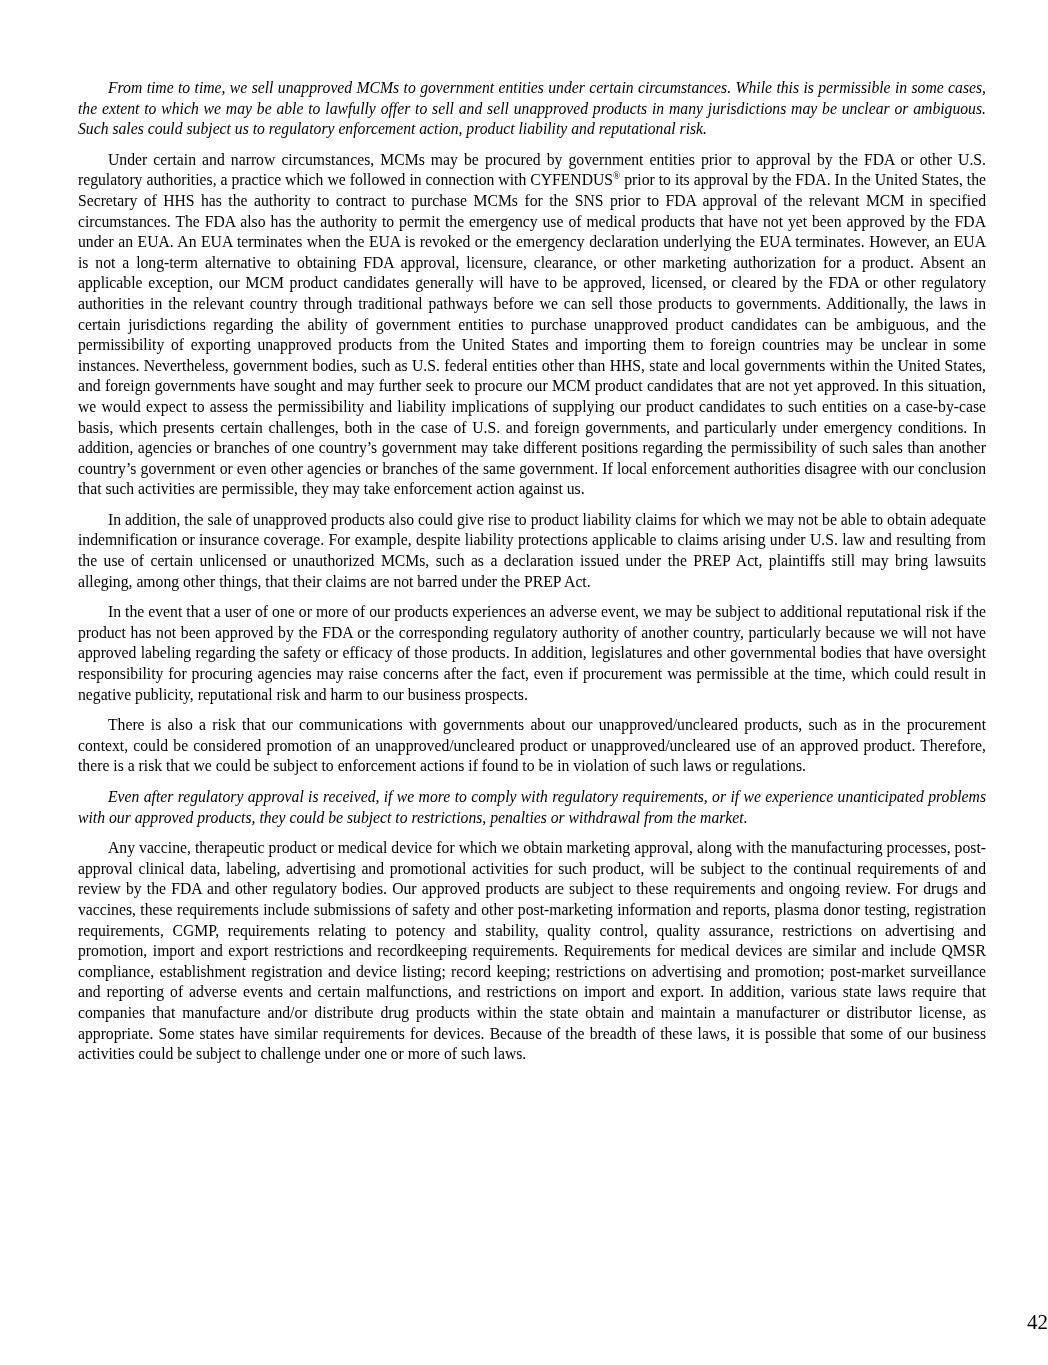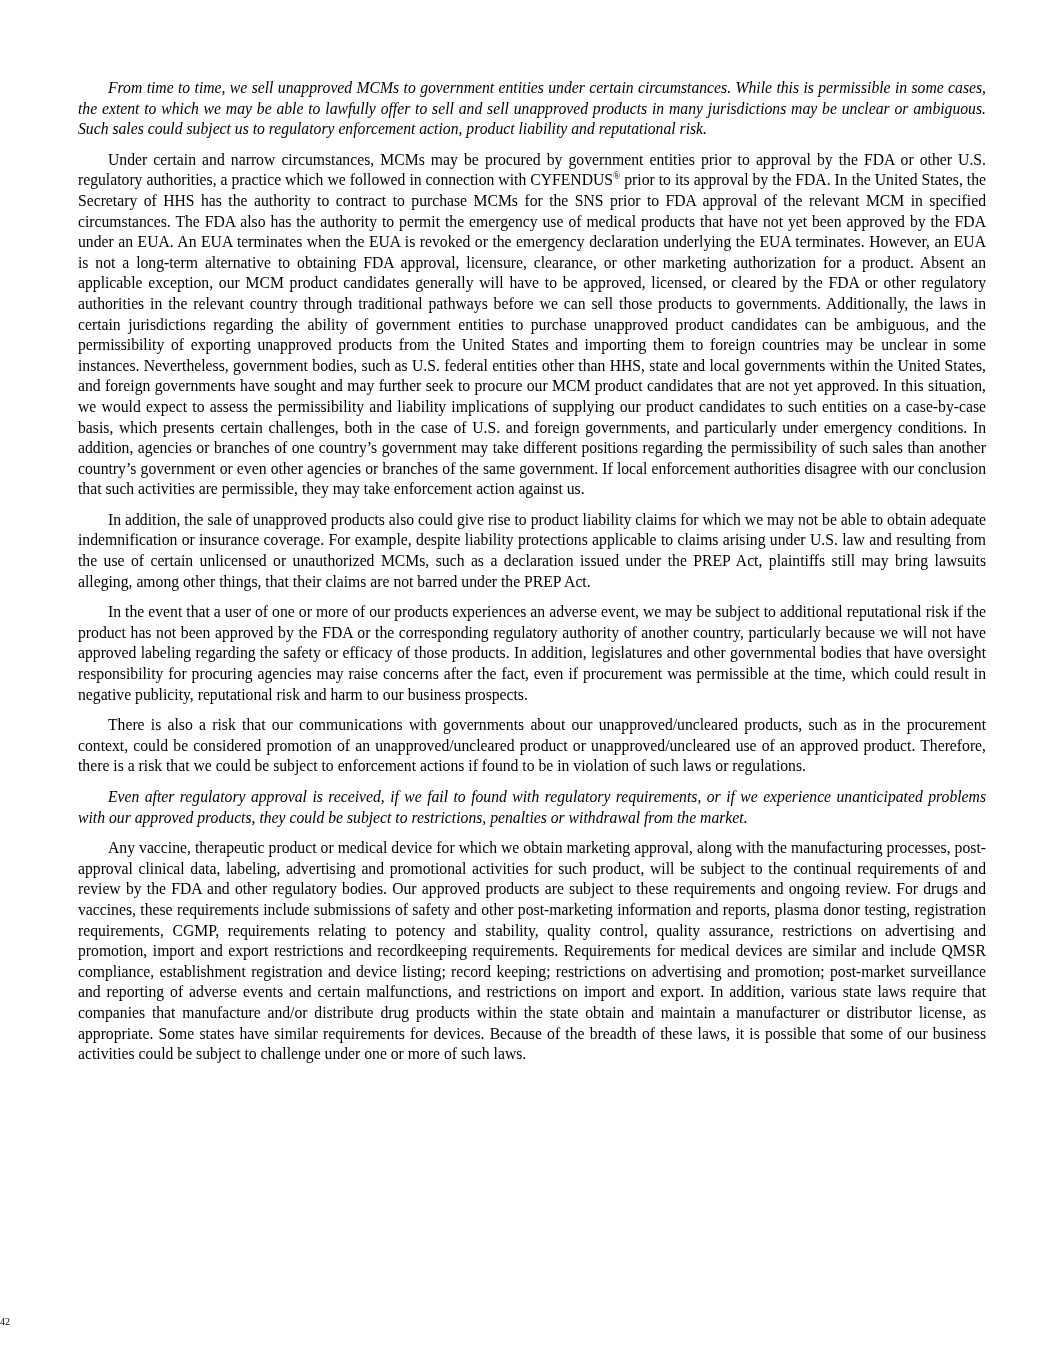--- a/index.html
+++ b/index.html
@@ -33,41 +33,41 @@
   sup.reg {
     font-size: 9.5px;
     line-height: 0;
     vertical-align: super;
   }
   .page-number {
     position: absolute;
     bottom: 32px;
     left: 0;
     width: 100%;
-    text-align: left;
-    font-size: 10px;
+    text-align: right;
+    font-size: 21px;
     color: #000000;
   }
 </style>
 </head>
 <body>
 
 <div class="page">
   <div class="content">
 
     <p class="para italic">From time to time, we sell unapproved MCMs to government entities under certain circumstances. While this is permissible in some cases, the extent to which we may be able to lawfully offer to sell and sell unapproved products in many jurisdictions may be unclear or ambiguous. Such sales could subject us to regulatory enforcement action, product liability and reputational risk.</p>
 
     <p class="para"><span>Under certain and narrow circumstances, MCMs may be procured by government entities prior to approval by the FDA or other U.S. regulatory authorities, a practice which we followed in connection with CYFENDUS</span><sup class="reg">®</sup><span> prior to its approval by the FDA. In the United States, the Secretary of HHS has the authority to contract to purchase MCMs for the SNS prior to FDA approval of the relevant MCM in specified circumstances. The FDA also has the authority to permit the emergency use of medical products that have not yet been approved by the FDA under an EUA. An EUA terminates when the EUA is revoked or the emergency declaration underlying the EUA terminates. However, an EUA is not a long-term alternative to obtaining FDA approval, licensure, clearance, or other marketing authorization for a product. Absent an applicable exception, our MCM product candidates generally will have to be approved, licensed, or cleared by the FDA or other regulatory authorities in the relevant country through traditional pathways before we can sell those products to governments. Additionally, the laws in certain jurisdictions regarding the ability of government entities to purchase unapproved product candidates can be ambiguous, and the permissibility of exporting unapproved products from the United States and importing them to foreign countries may be unclear in some instances. Nevertheless, government bodies, such as U.S. federal entities other than HHS, state and local governments within the United States, and foreign governments have sought and may further seek to procure our MCM product candidates that are not yet approved. In this situation, we would expect to assess the permissibility and liability implications of supplying our product candidates to such entities on a case-by-case basis, which presents certain challenges, both in the case of U.S. and foreign governments, and particularly under emergency conditions. In addition, agencies or branches of one country’s government may take different positions regarding the permissibility of such sales than another country’s government or even other agencies or branches of the same government. If local enforcement authorities disagree with our conclusion that such activities are permissible, they may take enforcement action against us.</span></p>
 
     <p class="para">In addition, the sale of unapproved products also could give rise to product liability claims for which we may not be able to obtain adequate indemnification or insurance coverage. For example, despite liability protections applicable to claims arising under U.S. law and resulting from the use of certain unlicensed or unauthorized MCMs, such as a declaration issued under the PREP Act, plaintiffs still may bring lawsuits alleging, among other things, that their claims are not barred under the PREP Act.</p>
 
     <p class="para">In the event that a user of one or more of our products experiences an adverse event, we may be subject to additional reputational risk if the product has not been approved by the FDA or the corresponding regulatory authority of another country, particularly because we will not have approved labeling regarding the safety or efficacy of those products. In addition, legislatures and other governmental bodies that have oversight responsibility for procuring agencies may raise concerns after the fact, even if procurement was permissible at the time, which could result in negative publicity, reputational risk and harm to our business prospects.</p>
 
     <p class="para">There is also a risk that our communications with governments about our unapproved/uncleared products, such as in the procurement context, could be considered promotion of an unapproved/uncleared product or unapproved/uncleared use of an approved product. Therefore, there is a risk that we could be subject to enforcement actions if found to be in violation of such laws or regulations.</p>
 
-    <p class="para italic">Even after regulatory approval is received, if we fail to found with regulatory requirements, or if we experience unanticipated problems with our approved products, they could be subject to restrictions, penalties or withdrawal from the market.</p>
+    <p class="para italic">Even after regulatory approval is received, if we more to comply with regulatory requirements, or if we experience unanticipated problems with our approved products, they could be subject to restrictions, penalties or withdrawal from the market.</p>
 
     <p class="para">Any vaccine, therapeutic product or medical device for which we obtain marketing approval, along with the manufacturing processes, post-approval clinical data, labeling, advertising and promotional activities for such product, will be subject to the continual requirements of and review by the FDA and other regulatory bodies. Our approved products are subject to these requirements and ongoing review. For drugs and vaccines, these requirements include submissions of safety and other post-marketing information and reports, plasma donor testing, registration requirements, CGMP, requirements relating to potency and stability, quality control, quality assurance, restrictions on advertising and promotion, import and export restrictions and recordkeeping requirements. Requirements for medical devices are similar and include QMSR compliance, establishment registration and device listing; record keeping; restrictions on advertising and promotion; post-market surveillance and reporting of adverse events and certain malfunctions, and restrictions on import and export. In addition, various state laws require that companies that manufacture and/or distribute drug products within the state obtain and maintain a manufacturer or distributor license, as appropriate. Some states have similar requirements for devices. Because of the breadth of these laws, it is possible that some of our business activities could be subject to challenge under one or more of such laws.</p>
 
   </div>
 
   <div class="page-number">42</div>
 </div>
 
 </body></html>

